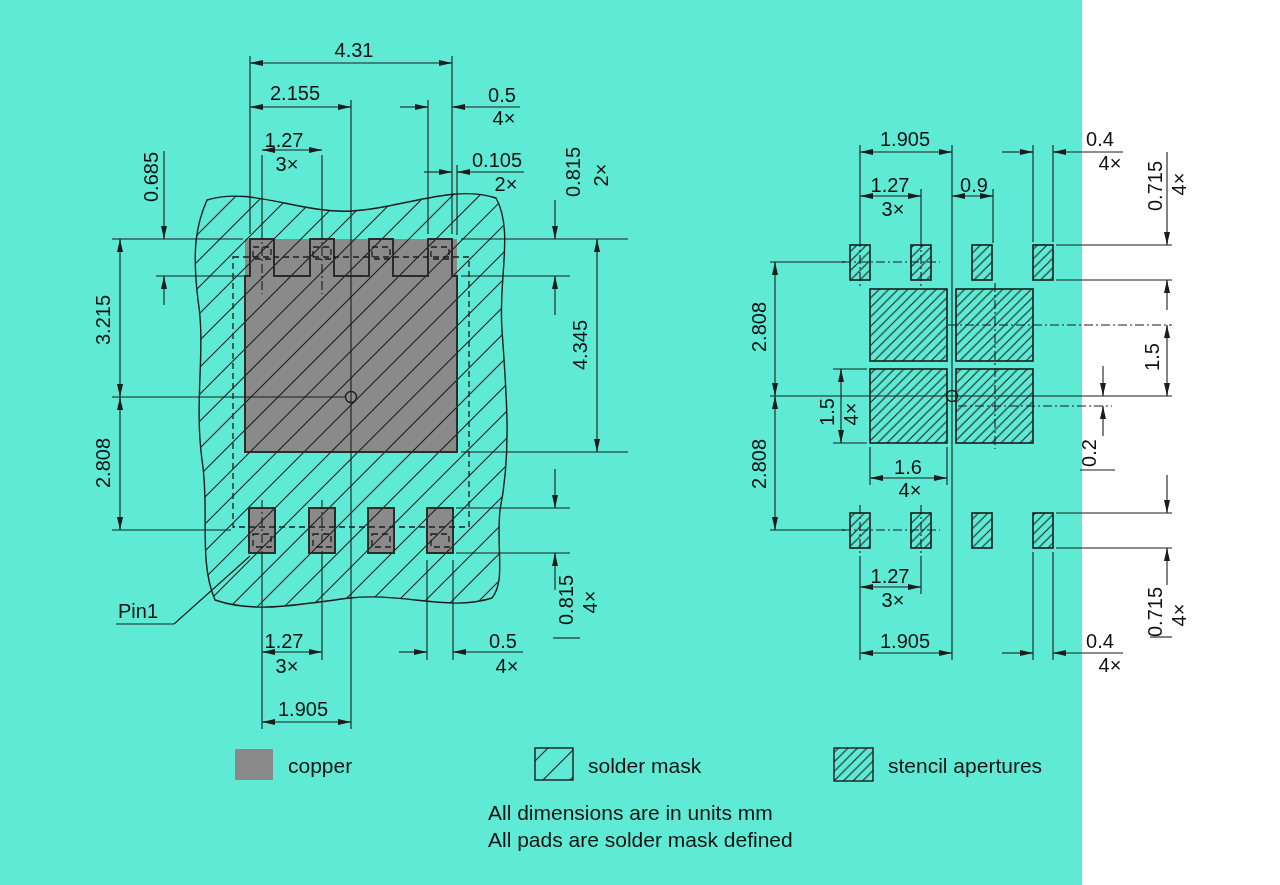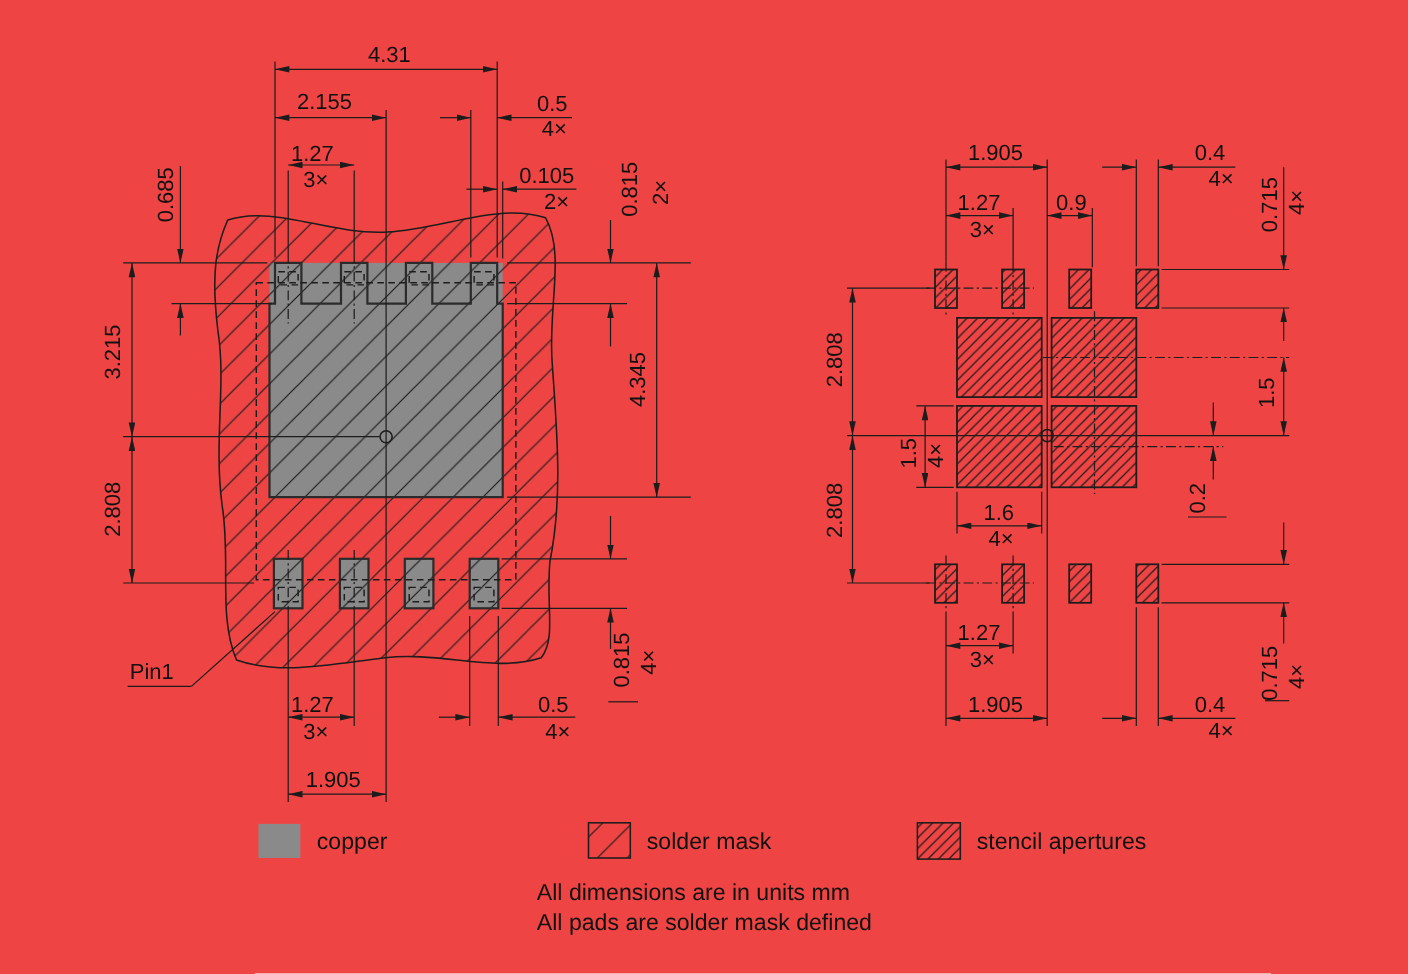--- a/index.html
+++ b/index.html
@@ -1,16 +1,16 @@
 <!DOCTYPE html>
 <html><head>
 <meta charset="utf-8">
 <style>
   html,body{margin:0;padding:0;background:#fff;}
-  .page{width:1280px;height:885px;background:#ef4444;position:relative;font-family:"Liberation Sans",sans-serif;}
+  .page{width:1082px;height:885px;background:#5eead4;position:relative;font-family:"Liberation Sans",sans-serif;}
   svg{display:block;}
   .ln{stroke:#1c1c1c;stroke-width:1.1;fill:none;}
   .ln2{stroke:#1c1c1c;stroke-width:1.4;fill:none;}
   .dd{stroke:#1c1c1c;stroke-width:1.1;fill:none;stroke-dasharray:9 3 2 3;}
   .ds{stroke:#1c1c1c;stroke-width:1.3;fill:none;stroke-dasharray:6 4;}
   .outline{stroke:#2b2b2b;stroke-width:2;fill:none;}
   .t{font:20px "Liberation Sans",sans-serif;fill:#111;text-anchor:middle;dominant-baseline:central;}
   .tl{font:21px "Liberation Sans",sans-serif;fill:#111;text-anchor:start;dominant-baseline:central;}
 </style>
 </head>

